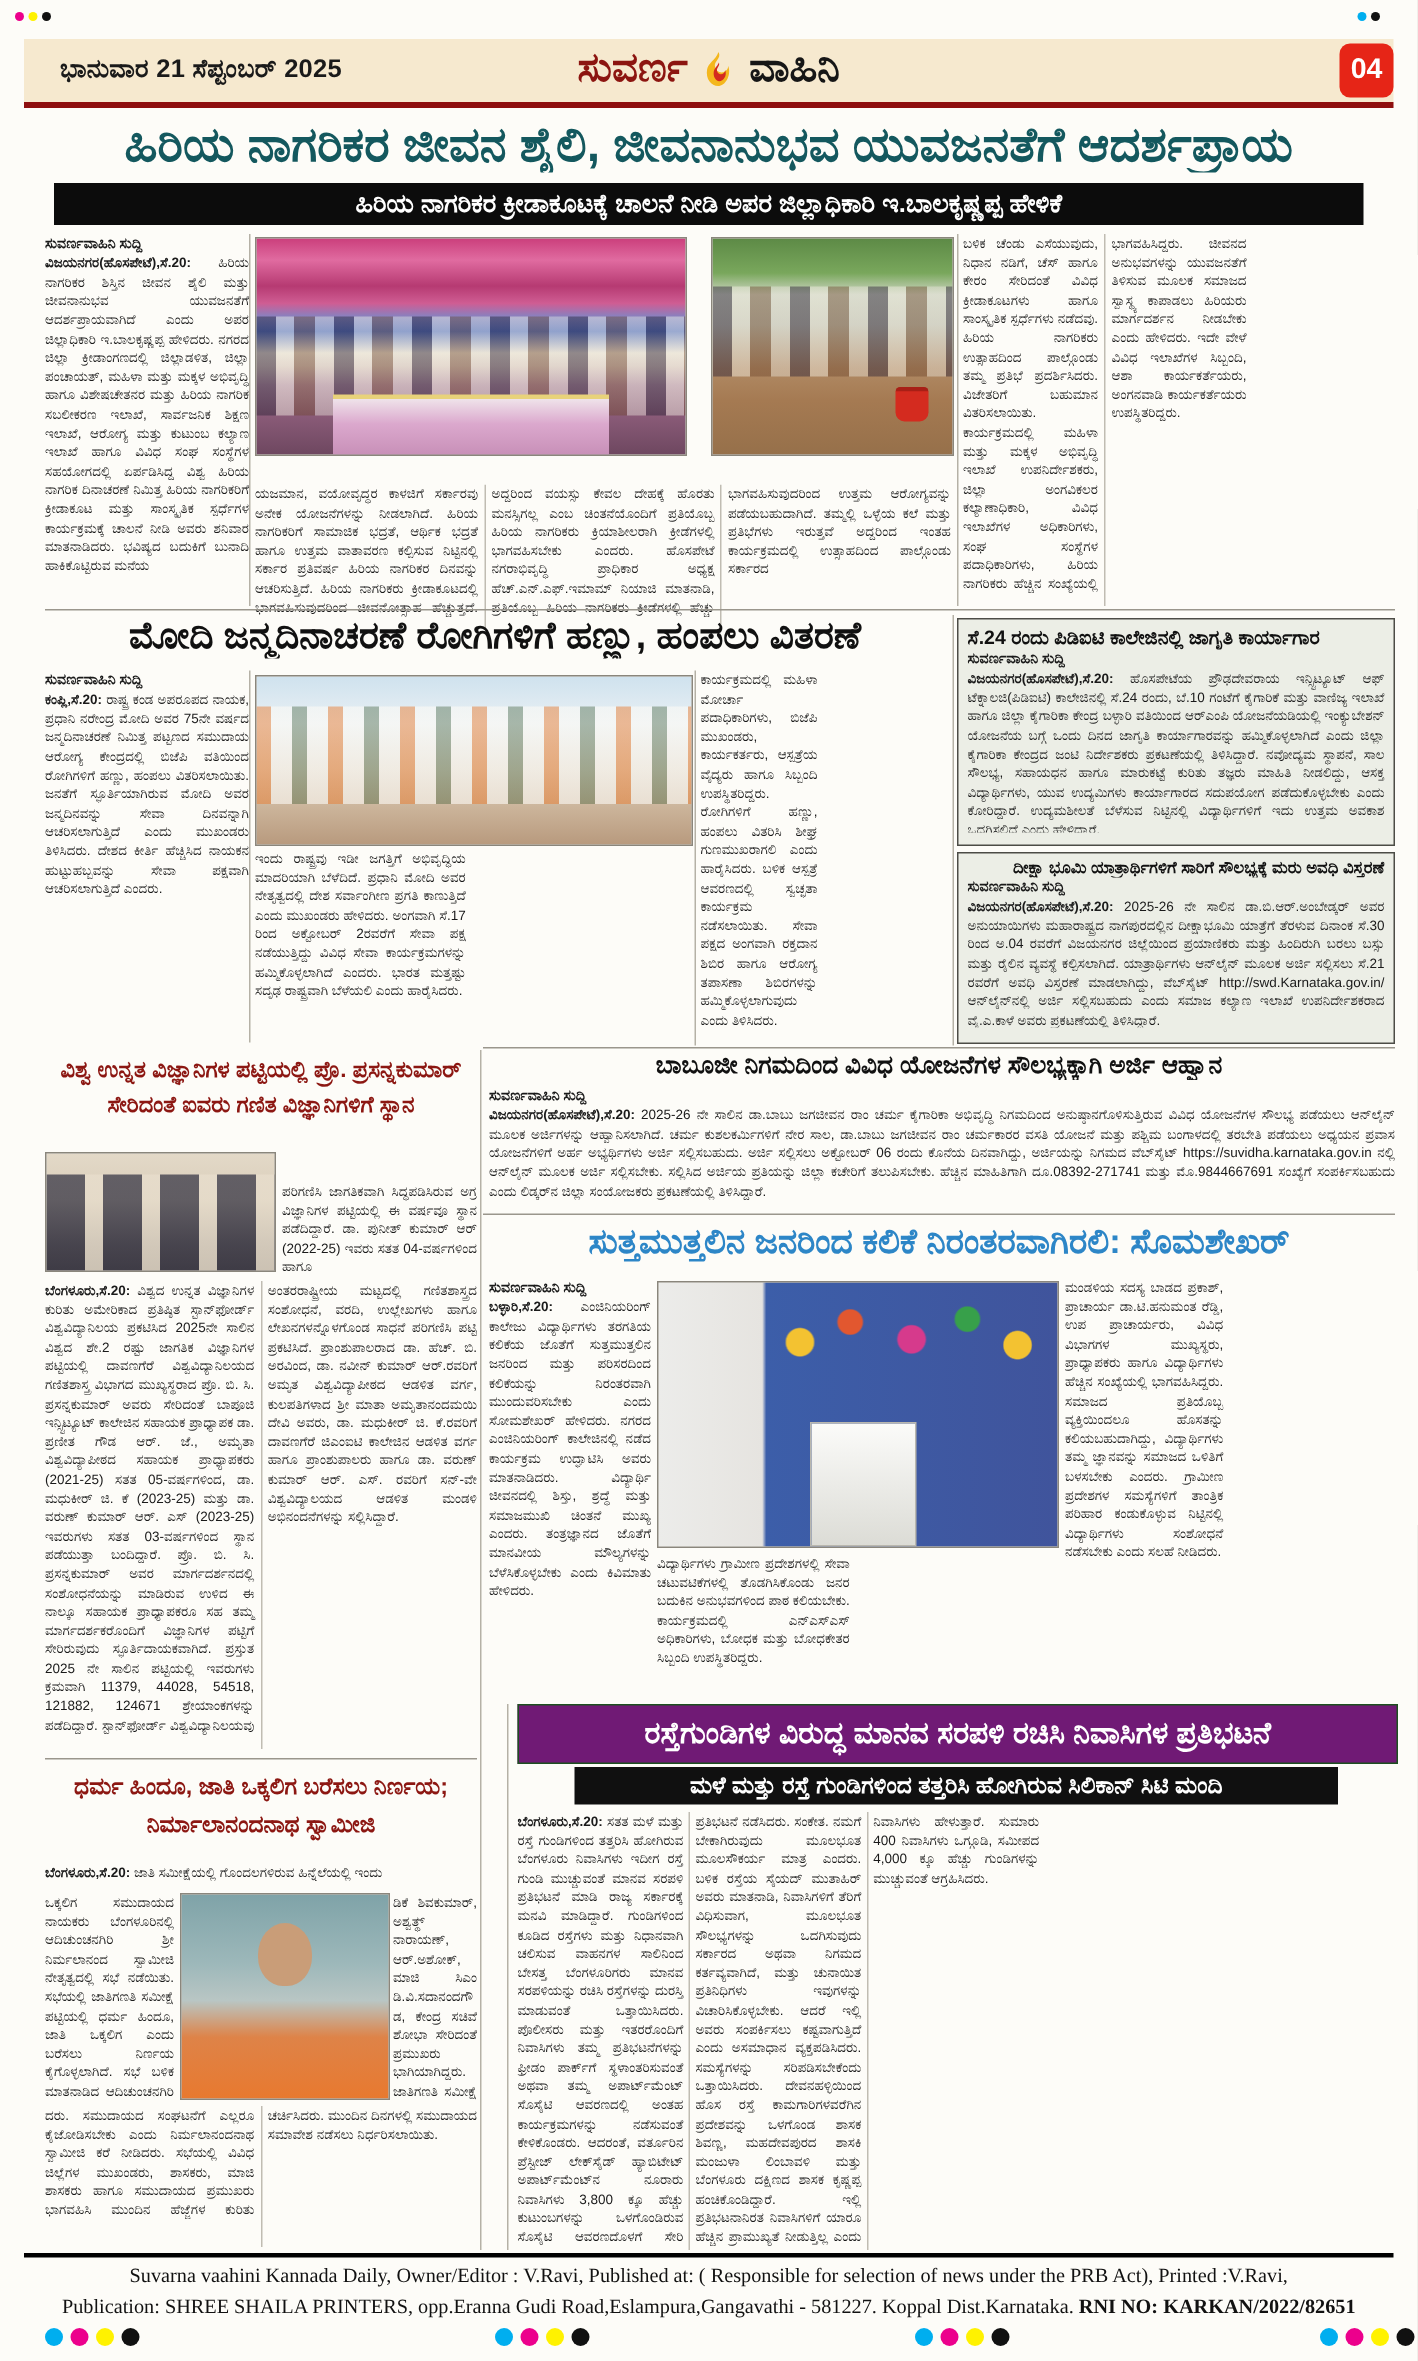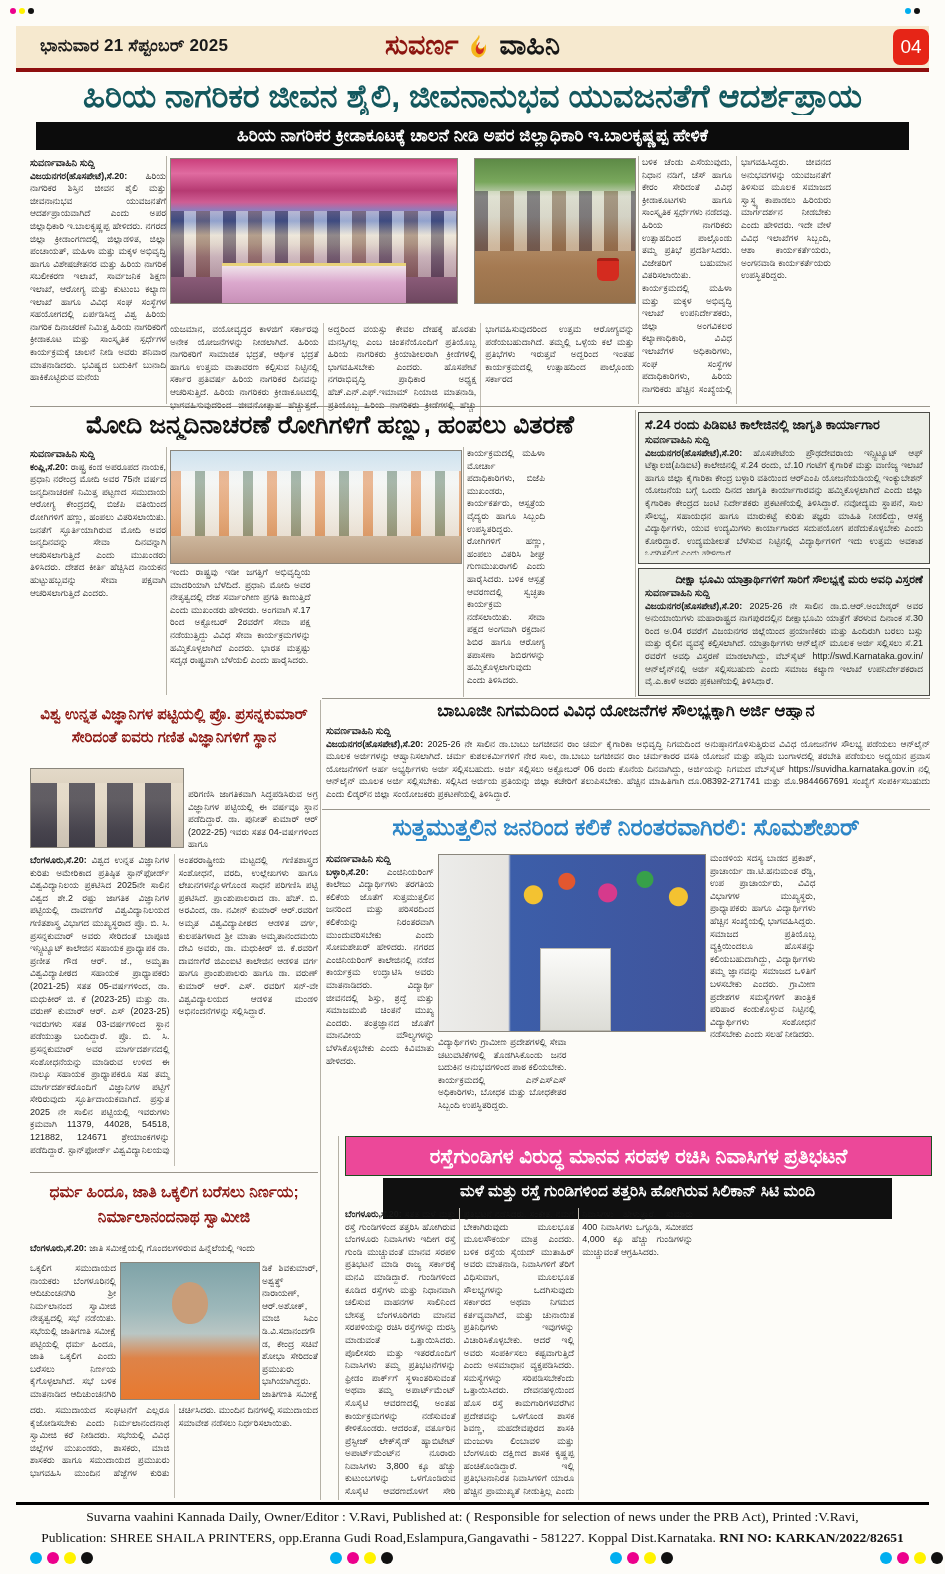--- a/index.html
+++ b/index.html
@@ -7,21 +7,21 @@
          font-family:"Liberation Sans", sans-serif;color:#1a1a1a;overflow:hidden;}
   .abs{position:absolute;}
   
   #band{left:16px;top:26px;width:913px;height:42px;background:#f6e9cf;}
   #date{left:40px;top:36px;font-size:17px;font-weight:bold;letter-spacing:.2px;}
   #logo{left:0;top:30px;width:945px;text-align:center;font-size:27px;font-weight:bold;}
   #logo .p1{color:#8c1510;}
   #logo .p2{color:#161616;margin-top:18px;}
   #logo svg{vertical-align:-5px;}
   #pgnum{left:893px;top:29px;width:36px;height:36px;background:#e62517;border-radius:7px;
-         color:#fff;font-weight:normal;font-size:19px;line-height:36px;text-align:center;}
+         color:#fff;font-weight:bold;font-size:19px;line-height:36px;text-align:center;}
   #redrule{left:16px;top:68px;width:913px;height:4px;background:#8e0f0f;}
   
   #mainhl{left:16px;top:78px;width:913px;text-align:center;font-size:32px;font-weight:bold;
           color:#14585e;white-space:nowrap;overflow:hidden;}
   #subhl{left:36px;top:122px;width:873px;height:28px;background:#0c0c0c;color:#fff;
          font-size:17px;font-weight:bold;text-align:center;line-height:28px;white-space:nowrap;overflow:hidden;}
   .hl-black{font-weight:bold;color:#111;text-align:center;white-space:nowrap;overflow:hidden;}
   .hl-red{font-weight:bold;color:#8c1712;text-align:center;}
   .hl-blue{font-weight:bold;color:#2d86c7;text-align:center;white-space:nowrap;overflow:hidden;}
   
@@ -49,21 +49,21 @@
      radial-gradient(circle 9px at 12% 30%,#f3c231 0 9px,transparent 10px),
      radial-gradient(circle 8px at 30% 16%,#e2572f 0 8px,transparent 9px),
      radial-gradient(circle 9px at 52% 28%,#d63a8c 0 9px,transparent 10px),
      radial-gradient(circle 8px at 72% 14%,#37a04a 0 8px,transparent 9px),
      radial-gradient(circle 9px at 90% 32%,#f3c231 0 9px,transparent 10px);}
   #ph-som .podium{position:absolute;left:38%;bottom:0;width:26%;height:46%;background:linear-gradient(180deg,#fbfbf9,#dcdcd6);border:1px solid #b9b7ae;}
   #ph-swami{background:linear-gradient(180deg,#7fa3a8 0%,#9db8ba 34%,#b9c6c4 52%,#de8348 70%,#e8792f 100%);}
   #ph-swami .head{position:absolute;left:50%;top:14%;width:36px;height:42px;margin-left:-18px;background:#c99d78;border-radius:50% 50% 46% 46%;}
   .stripes{background:repeating-linear-gradient(90deg,rgba(45,35,55,.55) 0 13px,rgba(243,238,226,.55) 13px 25px,rgba(110,70,45,.5) 25px 39px,rgba(235,230,220,.5) 39px 52px);}
   
-  #greenbar{background:#ec4899;border:1px solid #1d4f20;color:#fff;font-weight:bold;font-size:20px;
+  #greenbar{background:#701a75;border:1px solid #1d4f20;color:#fff;font-weight:bold;font-size:20px;
             text-align:center;white-space:nowrap;overflow:hidden;}
   #blackbar{background:#101010;color:#fff;font-weight:bold;font-size:15.5px;text-align:center;
             white-space:nowrap;overflow:hidden;}
   
   #footrule{left:16px;top:1502px;width:913px;height:3px;background:#000;}
   .foot{left:0;width:945px;text-align:center;font-family:"Liberation Serif", serif;font-size:13.5px;color:#111;}
   .cmyk{display:flex;gap:5px;}
   .cmyk i{width:12px;height:12px;border-radius:50%;display:block;}
   .regs{display:flex;gap:3px;}
   .regs i{width:6px;height:6px;border-radius:50%;display:block;}
@@ -195,21 +195,21 @@
   </div>
   <div class="abs bt" style="left:438px;top:1036px;width:266px;height:92px;">
     <div class="c2"><span>ವಿದ್ಯಾರ್ಥಿಗಳು ಗ್ರಾಮೀಣ ಪ್ರದೇಶಗಳಲ್ಲಿ ಸೇವಾ ಚಟುವಟಿಕೆಗಳಲ್ಲಿ ತೊಡಗಿಸಿಕೊಂಡು ಜನರ ಬದುಕಿನ ಅನುಭವಗಳಿಂದ ಪಾಠ ಕಲಿಯಬೇಕು. ಕಾರ್ಯಕ್ರಮದಲ್ಲಿ ಎನ್‌ಎಸ್‌ಎಸ್ ಅಧಿಕಾರಿಗಳು, ಬೋಧಕ ಮತ್ತು ಬೋಧಕೇತರ ಸಿಬ್ಬಂದಿ ಉಪಸ್ಥಿತರಿದ್ದರು.</span></div>
   </div>
   <div class="abs bt" style="left:710px;top:852px;width:220px;height:276px;">
     <div class="c2"><span>ಮಂಡಳಿಯ ಸದಸ್ಯ ಬಾಡದ ಪ್ರಕಾಶ್, ಪ್ರಾಚಾರ್ಯ ಡಾ.ಟಿ.ಹನುಮಂತ ರೆಡ್ಡಿ, ಉಪ ಪ್ರಾಚಾರ್ಯರು, ವಿವಿಧ ವಿಭಾಗಗಳ ಮುಖ್ಯಸ್ಥರು, ಪ್ರಾಧ್ಯಾಪಕರು ಹಾಗೂ ವಿದ್ಯಾರ್ಥಿಗಳು ಹೆಚ್ಚಿನ ಸಂಖ್ಯೆಯಲ್ಲಿ ಭಾಗವಹಿಸಿದ್ದರು. ಸಮಾಜದ ಪ್ರತಿಯೊಬ್ಬ ವ್ಯಕ್ತಿಯಿಂದಲೂ ಹೊಸತನ್ನು ಕಲಿಯಬಹುದಾಗಿದ್ದು, ವಿದ್ಯಾರ್ಥಿಗಳು ತಮ್ಮ ಜ್ಞಾನವನ್ನು ಸಮಾಜದ ಒಳಿತಿಗೆ ಬಳಸಬೇಕು ಎಂದರು. ಗ್ರಾಮೀಣ ಪ್ರದೇಶಗಳ ಸಮಸ್ಯೆಗಳಿಗೆ ತಾಂತ್ರಿಕ ಪರಿಹಾರ ಕಂಡುಕೊಳ್ಳುವ ನಿಟ್ಟಿನಲ್ಲಿ ವಿದ್ಯಾರ್ಥಿಗಳು ಸಂಶೋಧನೆ ನಡೆಸಬೇಕು ಎಂದು ಸಲಹೆ ನೀಡಿದರು.</span></div>
   </div>
 
   <div class="abs vr" style="left:338px;top:1136px;height:364px;"></div>
   <div class="abs" id="greenbar" style="left:345px;top:1136px;width:585px;height:38px;line-height:38px;">ರಸ್ತೆಗುಂಡಿಗಳ ವಿರುದ್ಧ ಮಾನವ ಸರಪಳಿ ರಚಿಸಿ ನಿವಾಸಿಗಳ ಪ್ರತಿಭಟನೆ</div>
-  <div class="abs" id="blackbar" style="left:383px;top:1178px;width:509px;height:41px;line-height:25px;">ಮಳೆ ಮತ್ತು ರಸ್ತೆ ಗುಂಡಿಗಳಿಂದ ತತ್ತರಿಸಿ ಹೋಗಿರುವ ಸಿಲಿಕಾನ್ ಸಿಟಿ ಮಂದಿ</div>
+  <div class="abs" id="blackbar" style="left:383px;top:1178px;width:509px;height:25px;line-height:25px;">ಮಳೆ ಮತ್ತು ರಸ್ತೆ ಗುಂಡಿಗಳಿಂದ ತತ್ತರಿಸಿ ಹೋಗಿರುವ ಸಿಲಿಕಾನ್ ಸಿಟಿ ಮಂದಿ</div>
   <div class="abs bt" style="left:345px;top:1208px;width:585px;height:292px;">
     <div class="c5">
       <span class="dl">ಬೆಂಗಳೂರು,ಸೆ.20:</span>
       <span>ಸತತ ಮಳೆ ಮತ್ತು ರಸ್ತೆ ಗುಂಡಿಗಳಿಂದ ತತ್ತರಿಸಿ ಹೋಗಿರುವ ಬೆಂಗಳೂರು ನಿವಾಸಿಗಳು ಇದೀಗ ರಸ್ತೆ ಗುಂಡಿ ಮುಚ್ಚುವಂತೆ ಮಾನವ ಸರಪಳಿ ಪ್ರತಿಭಟನೆ ಮಾಡಿ ರಾಜ್ಯ ಸರ್ಕಾರಕ್ಕೆ ಮನವಿ ಮಾಡಿದ್ದಾರೆ. ಗುಂಡಿಗಳಿಂದ ಕೂಡಿದ ರಸ್ತೆಗಳು ಮತ್ತು ನಿಧಾನವಾಗಿ ಚಲಿಸುವ ವಾಹನಗಳ ಸಾಲಿನಿಂದ ಬೇಸತ್ತ ಬೆಂಗಳೂರಿಗರು ಮಾನವ ಸರಪಳಿಯನ್ನು ರಚಿಸಿ ರಸ್ತೆಗಳನ್ನು ದುರಸ್ತಿ ಮಾಡುವಂತೆ ಒತ್ತಾಯಿಸಿದರು. ಪೊಲೀಸರು ಮತ್ತು ಇತರರೊಂದಿಗೆ ನಿವಾಸಿಗಳು ತಮ್ಮ ಪ್ರತಿಭಟನೆಗಳನ್ನು ಫ್ರೀಡಂ ಪಾರ್ಕ್‌ಗೆ ಸ್ಥಳಾಂತರಿಸುವಂತೆ ಅಥವಾ ತಮ್ಮ ಅಪಾರ್ಟ್‌ಮೆಂಟ್ ಸೊಸೈಟಿ ಆವರಣದಲ್ಲಿ ಅಂತಹ ಕಾರ್ಯಕ್ರಮಗಳನ್ನು ನಡೆಸುವಂತೆ ಕೇಳಿಕೊಂಡರು. ಆದರಂತೆ, ವರ್ತೂರಿನ ಪ್ರೆಸ್ಟೀಜ್ ಲೇಕ್‌ಸೈಡ್ ಹ್ಯಾಬಿಟೇಟ್ ಅಪಾರ್ಟ್‌ಮೆಂಟ್‌ನ ನೂರಾರು ನಿವಾಸಿಗಳು 3,800 ಕ್ಕೂ ಹೆಚ್ಚು ಕುಟುಂಬಗಳನ್ನು ಒಳಗೊಂಡಿರುವ ಸೊಸೈಟಿ ಆವರಣದೊಳಗೆ ಸೇರಿ ಪ್ರತಿಭಟನೆ ನಡೆಸಿದರು. ಸಂಕೇತ. ನಮಗೆ ಬೇಕಾಗಿರುವುದು ಮೂಲಭೂತ ಮೂಲಸೌಕರ್ಯ ಮಾತ್ರ ಎಂದರು. ಬಳಿಕ ರಸ್ತೆಯ ಸೈಯದ್ ಮುತಾಹಿರ್ ಅವರು ಮಾತನಾಡಿ, ನಿವಾಸಿಗಳಿಗೆ ತೆರಿಗೆ ವಿಧಿಸುವಾಗ, ಮೂಲಭೂತ ಸೌಲಭ್ಯಗಳನ್ನು ಒದಗಿಸುವುದು ಸರ್ಕಾರದ ಅಥವಾ ನಿಗಮದ ಕರ್ತವ್ಯವಾಗಿದೆ, ಮತ್ತು ಚುನಾಯಿತ ಪ್ರತಿನಿಧಿಗಳು ಇವುಗಳನ್ನು ವಿಚಾರಿಸಿಕೊಳ್ಳಬೇಕು. ಆದರೆ ಇಲ್ಲಿ ಅವರು ಸಂಪರ್ಕಿಸಲು ಕಷ್ಟವಾಗುತ್ತಿದೆ ಎಂದು ಅಸಮಾಧಾನ ವ್ಯಕ್ತಪಡಿಸಿದರು. ಸಮಸ್ಯೆಗಳನ್ನು ಸರಿಪಡಿಸಬೇಕೆಂದು ಒತ್ತಾಯಿಸಿದರು. ದೇವನಹಳ್ಳಿಯಿಂದ ಹೊಸ ರಸ್ತೆ ಕಾಮಗಾರಿಗಳವರೆಗಿನ ಪ್ರದೇಶವನ್ನು ಒಳಗೊಂಡ ಶಾಸಕ ಶಿವಣ್ಣ, ಮಹದೇವಪುರದ ಶಾಸಕಿ ಮಂಜುಳಾ ಲಿಂಬಾವಳಿ ಮತ್ತು ಬೆಂಗಳೂರು ದಕ್ಷಿಣದ ಶಾಸಕ ಕೃಷ್ಣಪ್ಪ ಹಂಚಿಕೊಂಡಿದ್ದಾರೆ. ಇಲ್ಲಿ ಪ್ರತಿಭಟನಾನಿರತ ನಿವಾಸಿಗಳಿಗೆ ಯಾರೂ ಹೆಚ್ಚಿನ ಪ್ರಾಮುಖ್ಯತೆ ನೀಡುತ್ತಿಲ್ಲ ಎಂದು ನಿವಾಸಿಗಳು ಹೇಳುತ್ತಾರೆ. ಸುಮಾರು 400 ನಿವಾಸಿಗಳು ಒಗ್ಗೂಡಿ, ಸಮೀಪದ 4,000 ಕ್ಕೂ ಹೆಚ್ಚು ಗುಂಡಿಗಳನ್ನು ಮುಚ್ಚುವಂತೆ ಆಗ್ರಹಿಸಿದರು.</span>
     </div>
   </div>
 
   <div class="abs hr" style="left:30px;top:1172px;width:288px;"></div>
   <div class="abs hl-red" style="left:30px;top:1180px;width:288px;font-size:15.5px;line-height:1.6;">ಧರ್ಮ ಹಿಂದೂ, ಜಾತಿ ಒಕ್ಕಲಿಗ ಬರೆಸಲು ನಿರ್ಣಯ; ನಿರ್ಮಾಲಾನಂದನಾಥ ಸ್ವಾಮೀಜಿ</div>
   <div class="abs bt" style="left:30px;top:1242px;width:288px;height:18px;">

